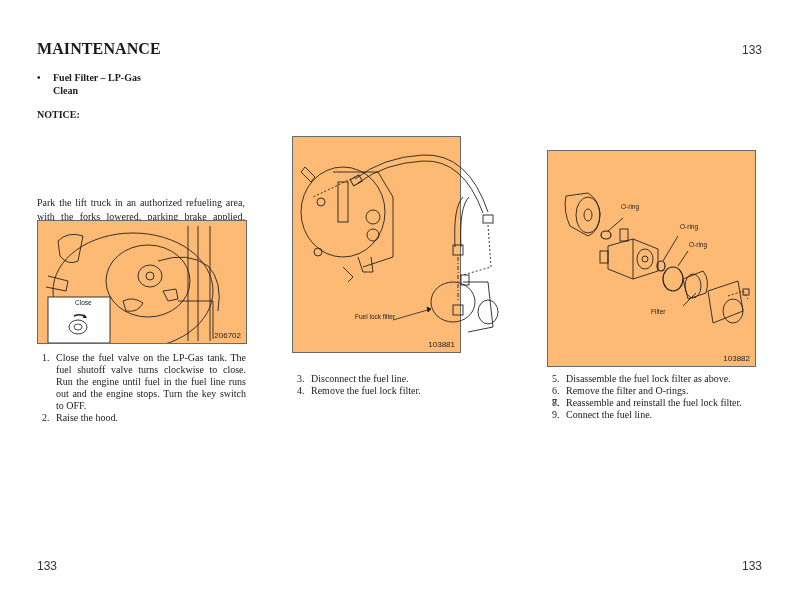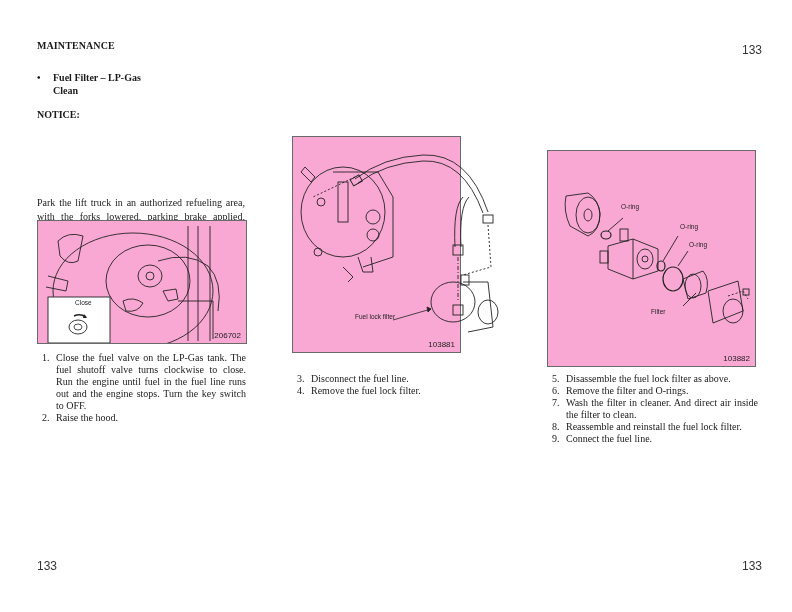--- a/index.html
+++ b/index.html
@@ -1,28 +1,28 @@
 <!DOCTYPE html>
 <html><head>
 <meta charset="utf-8">
 <style>
   html, body { margin:0; padding:0; background:#fff; }
   body { width:792px; height:612px; position:relative; overflow:hidden;
          font-family:"Liberation Serif", serif; color:#1a1a1a; }
   .abs { position:absolute; }
-  .header-title { left:37px; top:40px; font-size:10px; font-weight:bold; letter-spacing:0.1px; }
+  .header-title { left:37px; top:40px; font-size:16px; font-weight:bold; letter-spacing:0.1px; }
   .pagenum { font-family:"Liberation Sans", sans-serif; font-size:12px; color:#333; }
   .bullet-head { left:37px; top:71px; font-size:10px; font-weight:bold; line-height:13px; }
   .bullet-head .dot { position:absolute; left:0; top:0; }
   .bullet-head .txt { margin-left:16px; }
   .notice { left:37px; top:108px; width:208px; font-size:10px; line-height:13px; }
   .notice .lbl { font-weight:bold; position:absolute; left:0; top:0; }
   .notice .body { margin-left:49px; text-align:justify; }
   .para { left:37px; top:156px; width:208px; font-size:10px; line-height:13.5px; text-align:justify;margin-top:40px; }
-  .figbox { border:1.3px solid #6a6a6a; background:#f9a8d4; box-sizing:border-box; }
+  .figbox { border:1.3px solid #6a6a6a; background:#fdba74; box-sizing:border-box; }
   .figcode { position:absolute; right:5px; bottom:3px; font-family:"Liberation Sans", sans-serif; font-size:8px; color:#222; }
   .figlabel { position:absolute; font-family:"Liberation Sans", sans-serif; font-size:6.5px; color:#222; }
   ol.steps { margin:0; padding:0; list-style:none; font-size:10px; line-height:12px; }
   ol.steps li { position:relative; padding-left:14px; text-align:justify; }
   ol.steps li .n { position:absolute; left:0; top:0; }
   svg { display:block; }
 </style>
 </head>
 <body>
 
@@ -150,19 +150,19 @@
   <span class="figlabel" style="left:73px; top:52px;">O-ring</span>
   <span class="figlabel" style="left:132px; top:72px;">O-ring</span>
   <span class="figlabel" style="left:141px; top:90px;">O-ring</span>
   <span class="figlabel" style="left:103px; top:157px;">Filter</span>
   <span class="figcode">103882</span>
 </div>
 
 <ol class="abs steps" style="left:552px; top:373px; width:206px;">
   <li><span class="n">5.</span><span>Disassemble the fuel lock filter as above.</span></li>
   <li><span class="n">6.</span><span>Remove the filter and O-rings.</span></li>
-  <li><span class="n">7.</span><span>Wash the filter in cleaner. And direct air inside the filter to clean.</span></li>
+  <li><span class="n">7.</span></li>
   <li><span class="n">8.</span><span>Reassemble and reinstall the fuel lock filter.</span></li>
   <li><span class="n">9.</span><span>Connect the fuel line.</span></li>
 </ol>
 
 <div class="abs pagenum" style="left:37px; top:559px;">133</div>
 <div class="abs pagenum" style="left:742px; top:559px;">133</div>
 
 </body></html>

